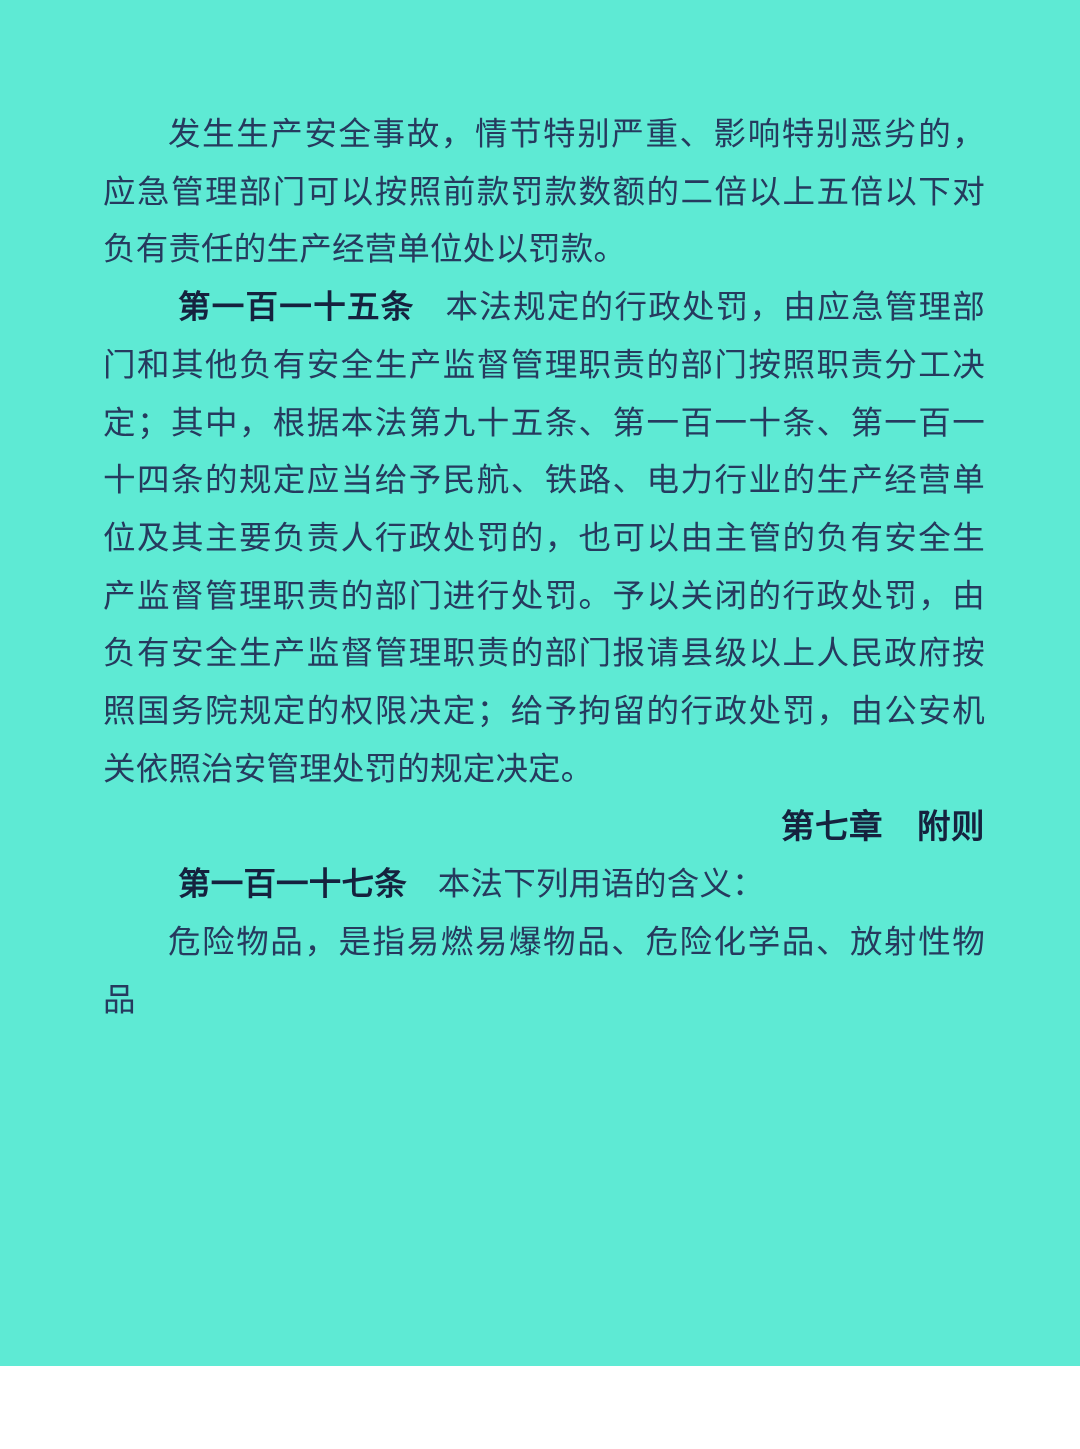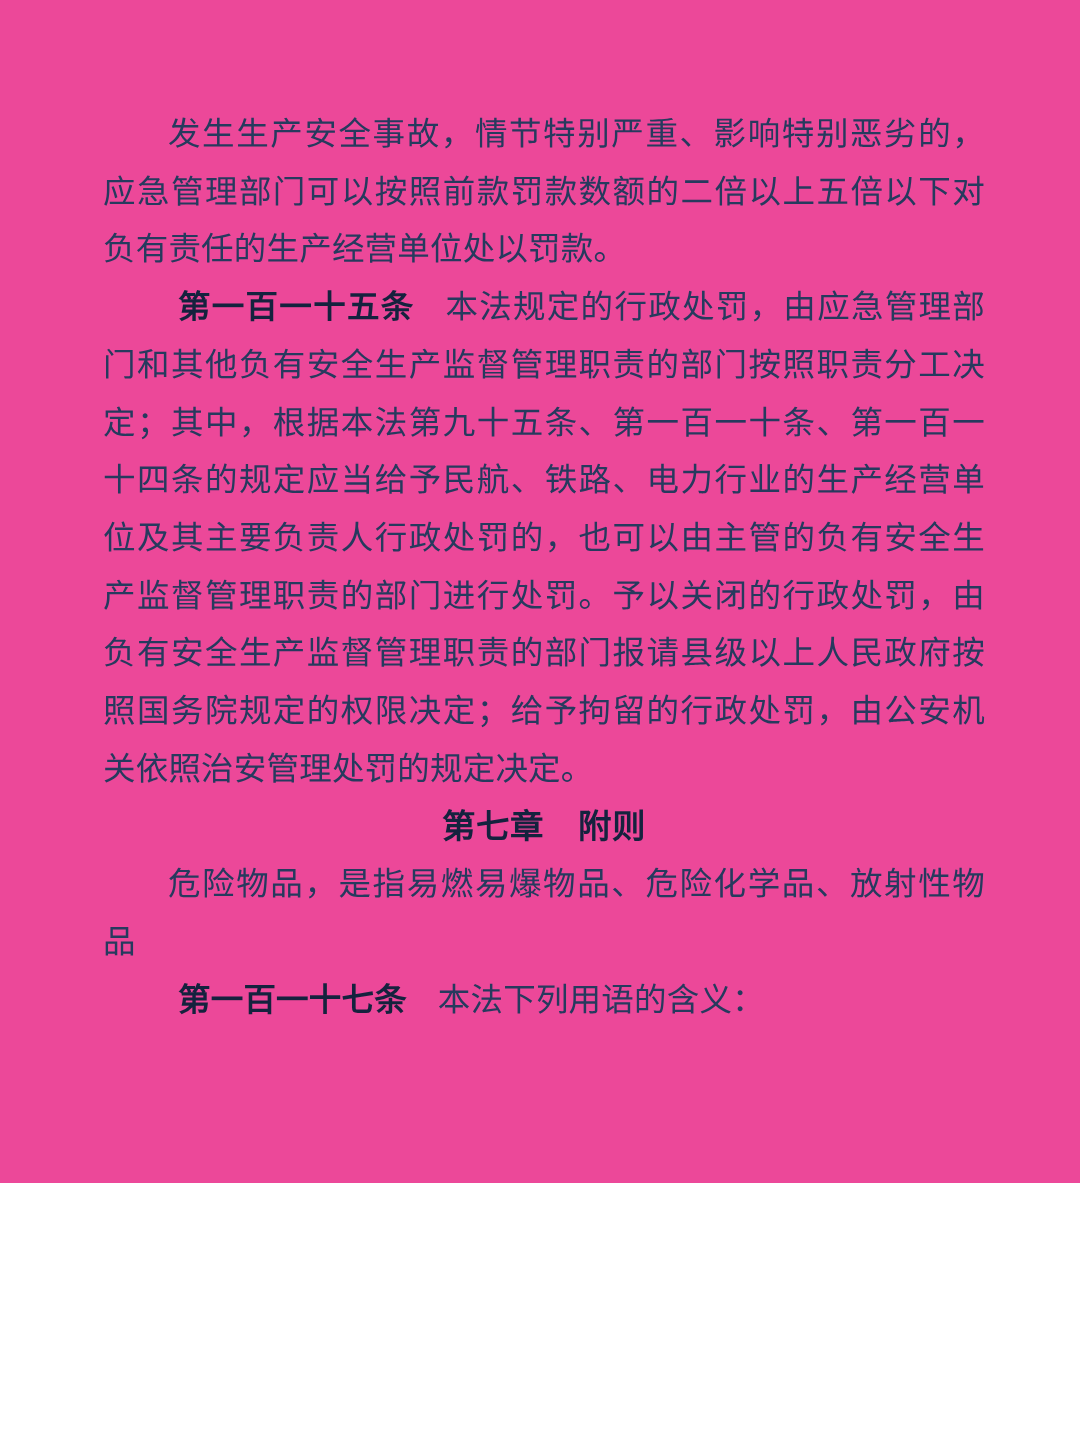--- a/index.html
+++ b/index.html
@@ -9,23 +9,23 @@
   }
   body {
     width: 1080px;
     height: 1449px;
     overflow: hidden;
     position: relative;
   }
   .page {
     box-sizing: border-box;
     width: 1080px;
-    height: 1183px;
+    height: 1366px;
     padding: 106px 95px 0 103px;
-    background: #ec4899;
+    background: #5eead4;
   }
   .content {
     font-family: "Liberation Serif", "DejaVu Serif", serif;
     font-size: 32.5px;
     line-height: 57.7px;
     color: #263a5e;
     text-align: justify;
     letter-spacing: 0.2px;
   }
   p.para {
@@ -39,41 +39,41 @@
     margin-right: 0.95em;
     margin-left: 10px;
   }
   h2.chapter {
     margin: 0;
     font-family: Liberation Sans, sans-serif;
     font-size: 33.5px;
     line-height: 57.7px;
     font-weight: 700;
     color: #15223e;
-    text-align: center;
+    text-align: right;
     text-indent: 0;
     letter-spacing: 0.5px;
   }
 </style>
 </head>
 <body>
 
 <div class="page">
   <div class="content">
 
     <p class="para">发生生产安全事故，情节特别严重、影响特别恶劣的，应急管理部门可以按照前款罚款数额的二倍以上五倍以下对负有责任的生产经营单位处以罚款。</p>
 
     <p class="para">
       <span class="lead">第一百一十五条</span><span>本法规定的行政处罚，由应急管理部门和其他负有安全生产监督管理职责的部门按照职责分工决定；其中，根据本法第九十五条、第一百一十条、第一百一十四条的规定应当给予民航、铁路、电力行业的生产经营单位及其主要负责人行政处罚的，也可以由主管的负有安全生产监督管理职责的部门进行处罚。予以关闭的行政处罚，由负有安全生产监督管理职责的部门报请县级以上人民政府按照国务院规定的权限决定；给予拘留的行政处罚，由公安机关依照治安管理处罚的规定决定。</span>
     </p>
 
 
 
     <h2 class="chapter">第七章　附则</h2>
 
-    <p class="para">危险物品，是指易燃易爆物品、危险化学品、放射性物品</p>
-
     <p class="para">
       <span class="lead">第一百一十七条</span><span>本法下列用语的含义：</span>
     </p>
+
+    <p class="para">危险物品，是指易燃易爆物品、危险化学品、放射性物品</p>
 
   </div>
 </div>
 
 </body></html>

